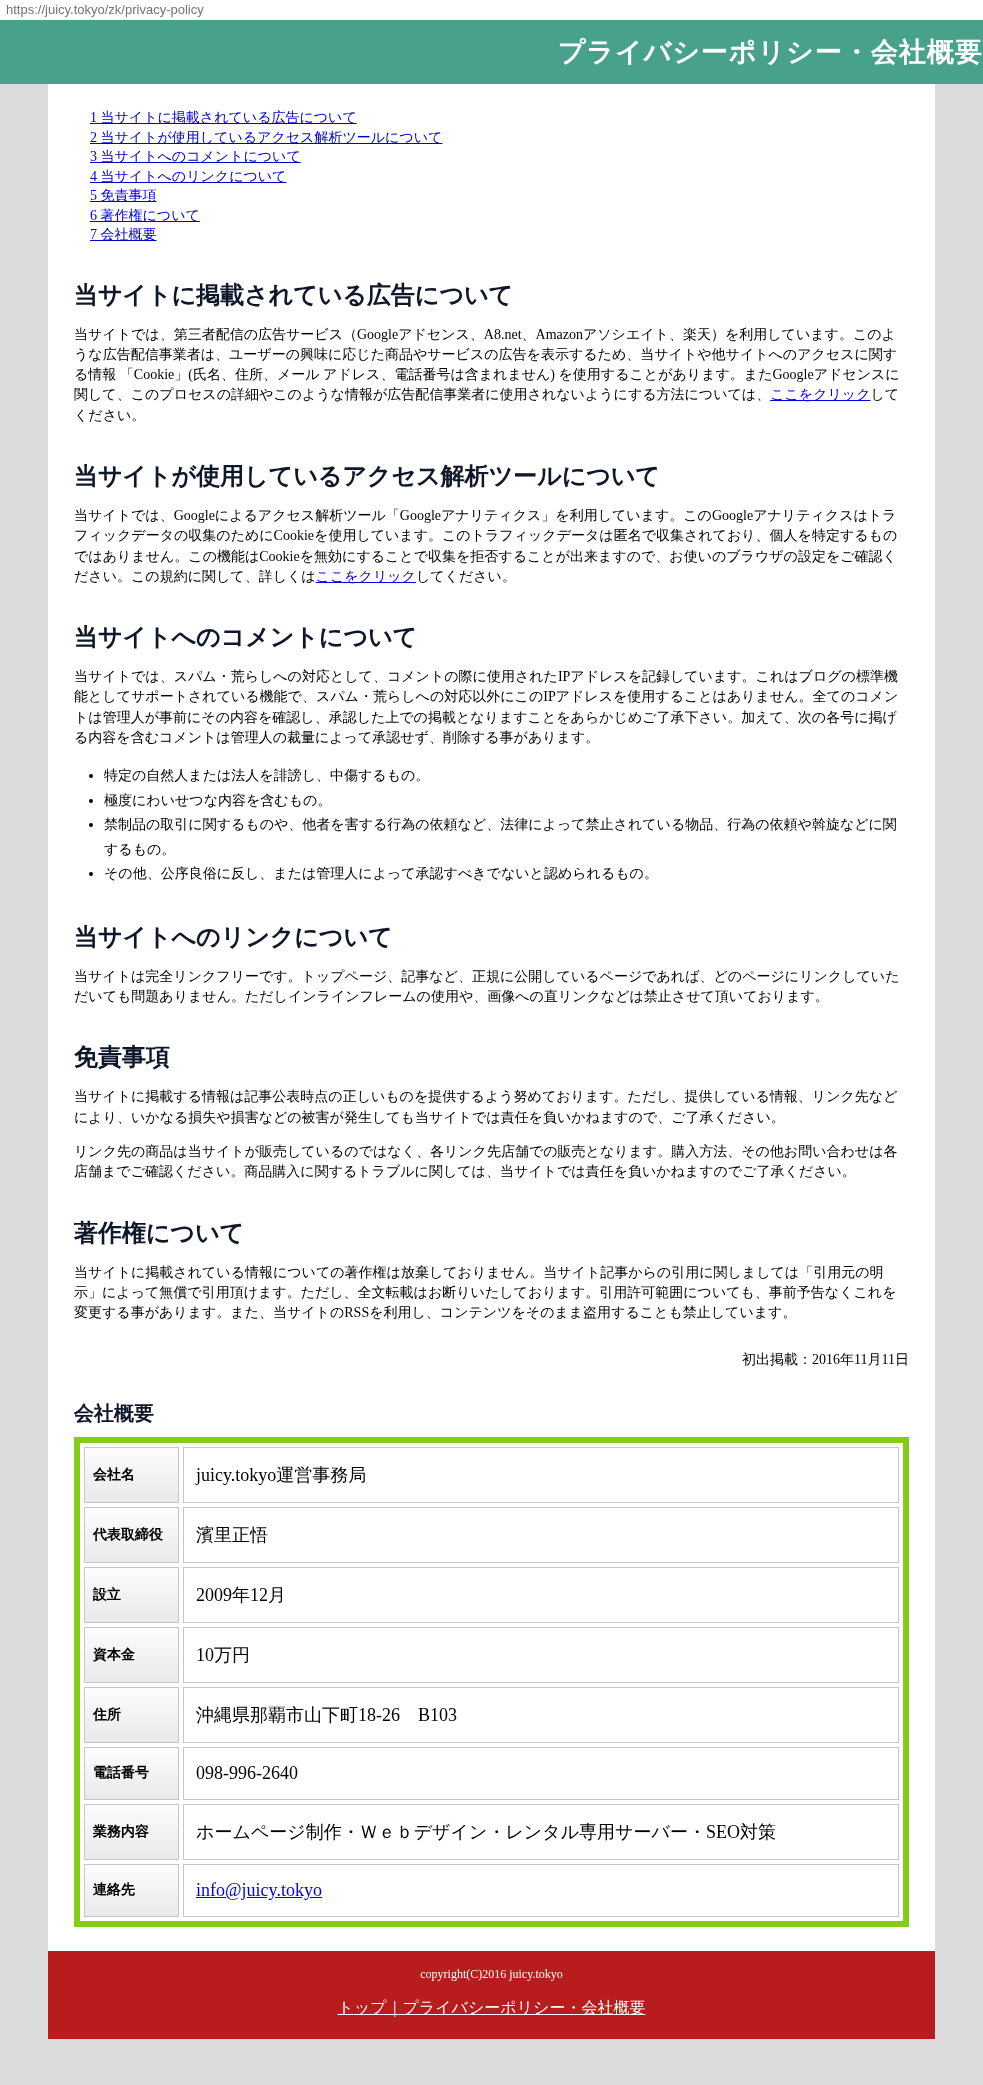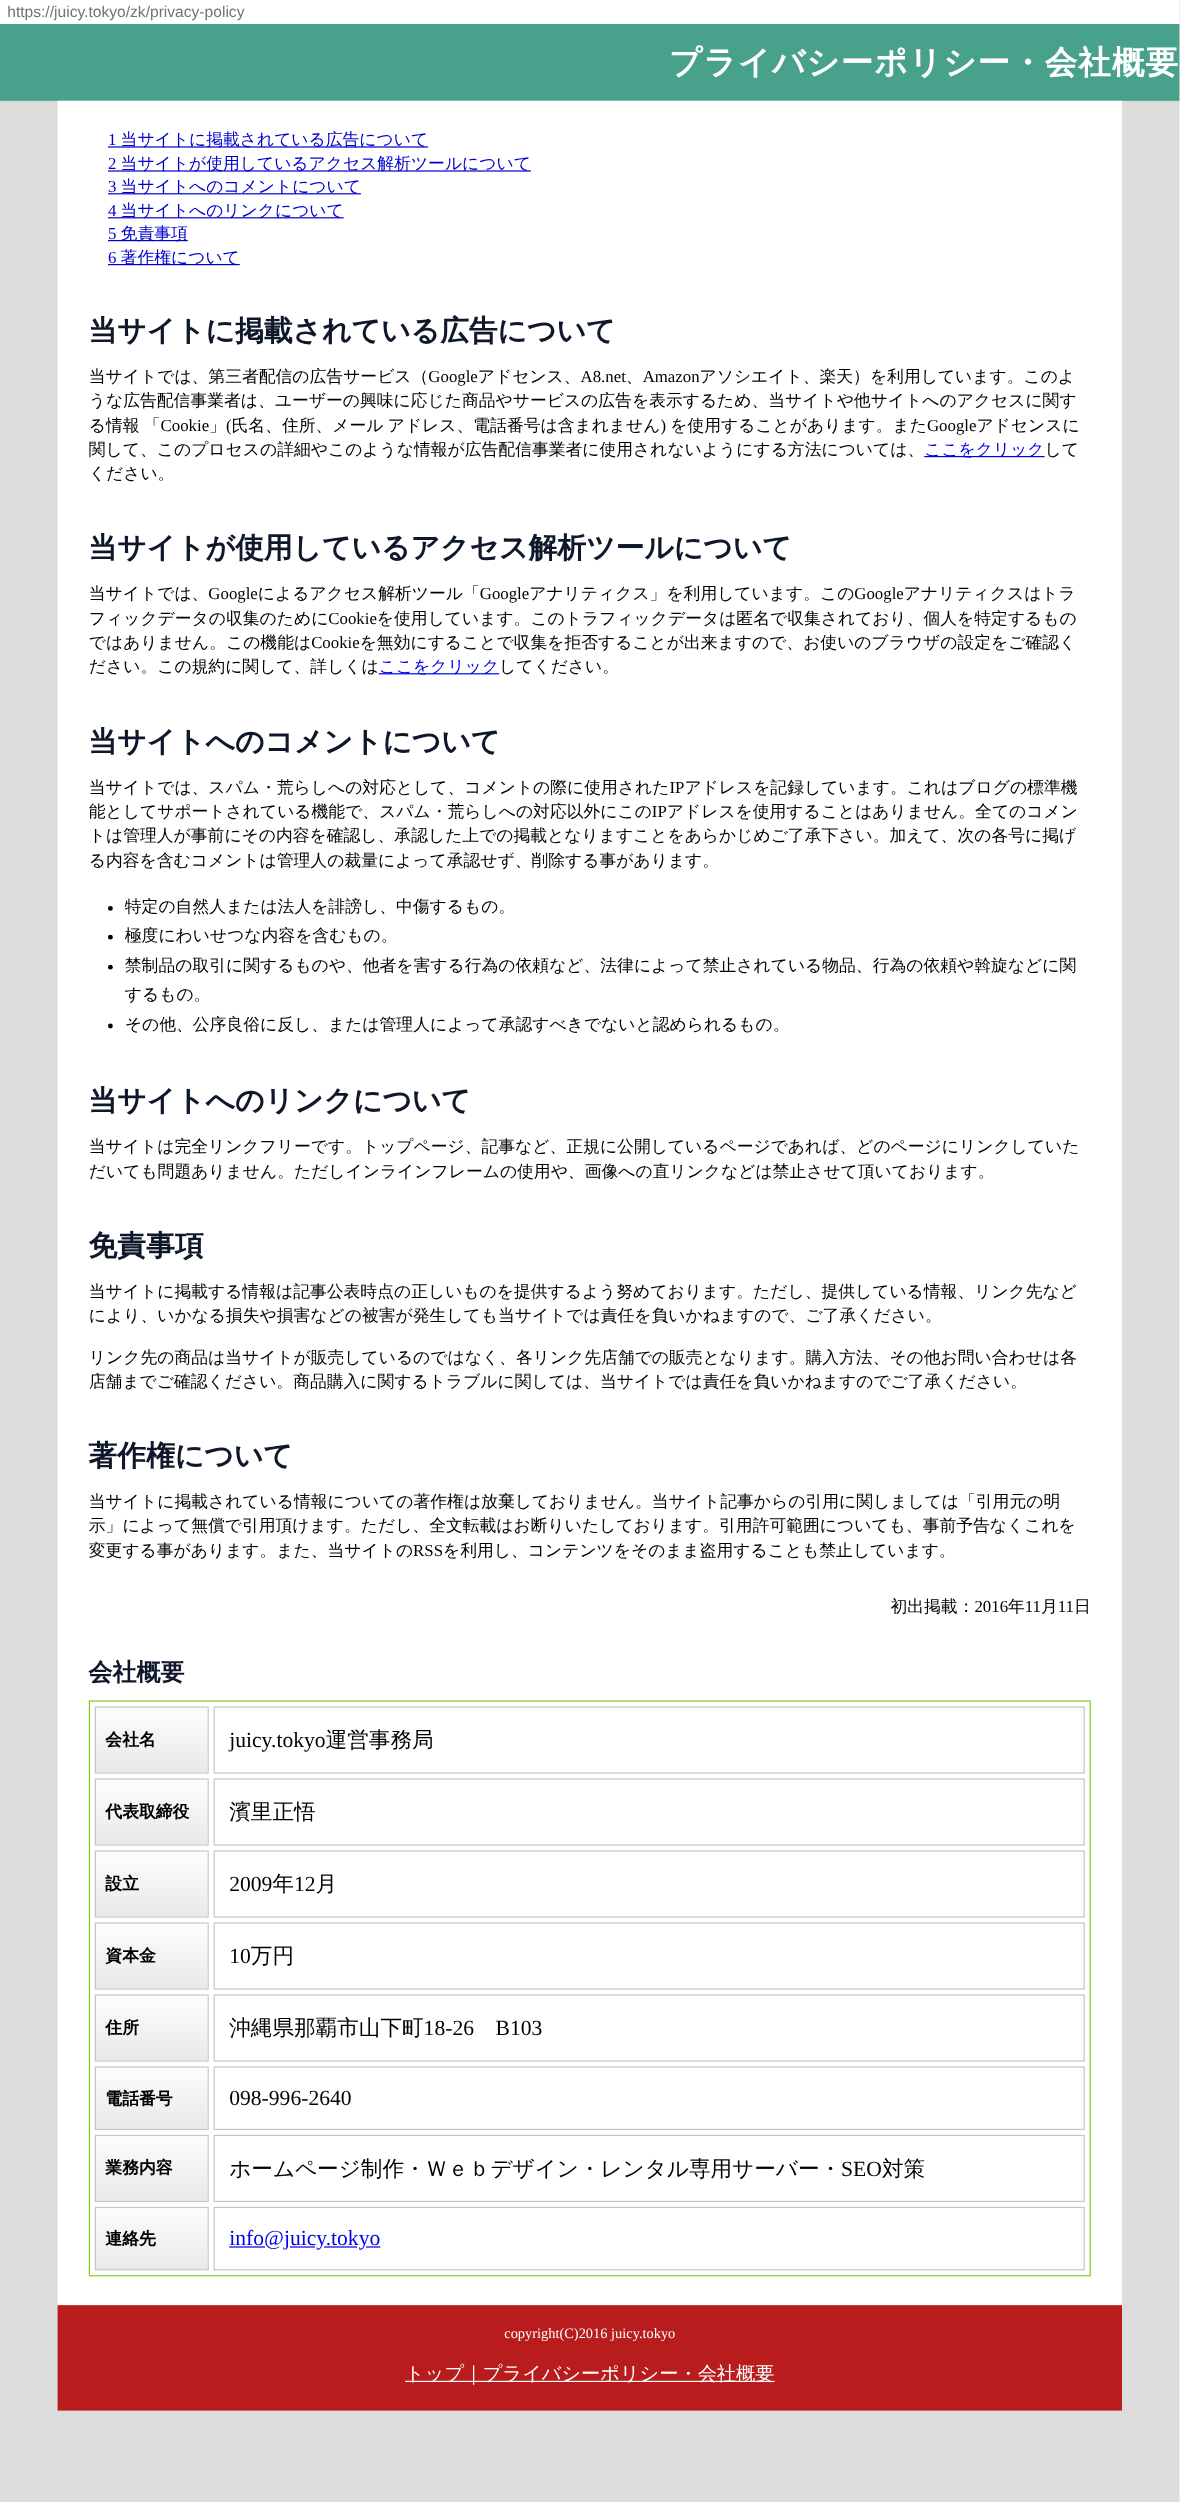--- a/index.html
+++ b/index.html
@@ -75,21 +75,21 @@
   .pubdate {
     text-align: right;
     font-size: 14px;
     margin: 26px 0 10px 0;
   }
   
   table.company-table {
     width: 100%;
     border-collapse: separate;
     border-spacing: 4px;
-    border: 1px solid #84cc16;
+    border: 6px solid #84cc16;
     margin: 4px 0 10px 0;
   }
   table.company-table th {
     width: 95px;
     background: linear-gradient(#fdfdfd, #e9e9e9);
     border: 1px solid #c6c6c6;
     font: bold 14px "Liberation Sans", sans-serif;
     text-align: left;
     vertical-align: middle;
     padding: 15px 8px;
@@ -135,20 +135,21 @@
 <main class="page">
 
   <nav class="toc">
     <ul>
       <li><a href="#">1 当サイトに掲載されている広告について</a></li>
       <li><a href="#">2 当サイトが使用しているアクセス解析ツールについて</a></li>
       <li><a href="#">3 当サイトへのコメントについて</a></li>
       <li><a href="#">4 当サイトへのリンクについて</a></li>
       <li><a href="#">5 免責事項</a></li>
       <li><a href="#">6 著作権について</a></li>
+      <li><a href="#">7 会社概要</a></li>
     </ul>
   </nav>
 
   <section>
     <h2>当サイトに掲載されている広告について</h2>
     <p><span>当サイトでは、第三者配信の広告サービス（Googleアドセンス、A8.net、Amazonアソシエイト、楽天）を利用しています。このような広告配信事業者は、ユーザーの興味に応じた商品やサービスの広告を表示するため、当サイトや他サイトへのアクセスに関する情報 「Cookie」(氏名、住所、メール アドレス、電話番号は含まれません) を使用することがあります。またGoogleアドセンスに関して、このプロセスの詳細やこのような情報が広告配信事業者に使用されないようにする方法については、</span><a href="#" class="inline-link">ここをクリック</a><span>してください。</span></p>
   </section>
 
   <section>
     <h2>当サイトが使用しているアクセス解析ツールについて</h2>

